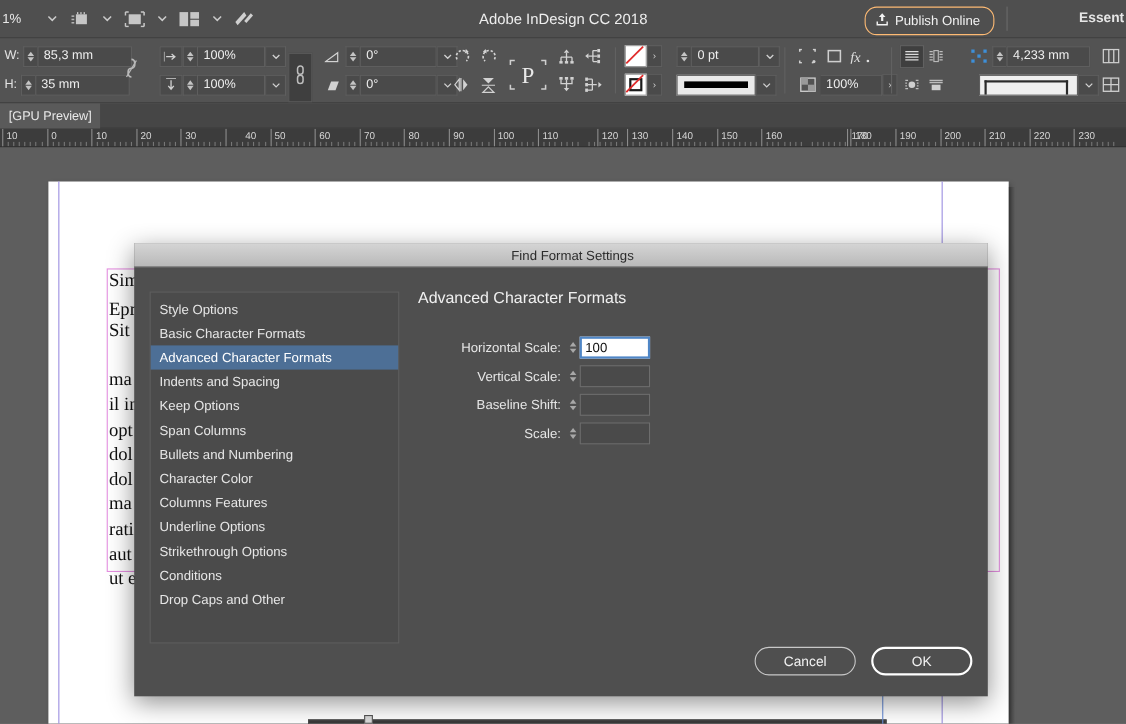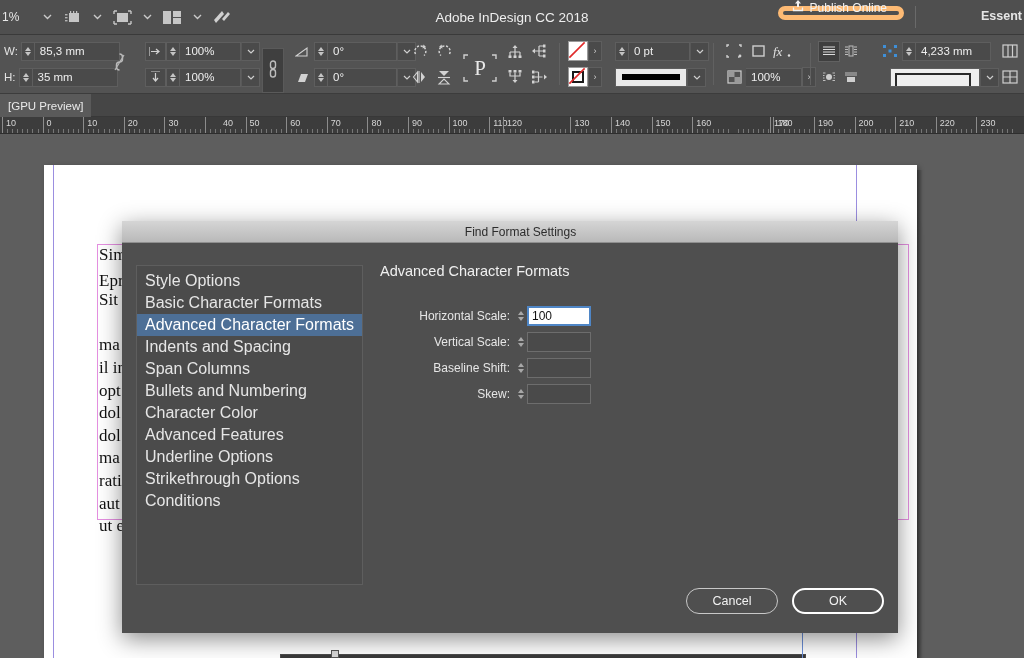--- a/index.html
+++ b/index.html
@@ -31,24 +31,24 @@
   .tbicon {
     width: 28px; height: 24px; display: inline-flex;
     align-items: center; justify-content: center;
   }
   .apptitle {
     position: absolute; left: 0; right: 0; text-align: center;
     color: #eeeeee; font-size: 13.5px; pointer-events: none;
   }
   .publish-btn {
     position: absolute; right: 120px; top: 6px;
-    height: 14px; padding: 0 12px 0 9px;
-    border: 5px solid #fdba74; border-radius: 11px;
+    height: 26px; padding: 0 12px 0 9px;
+    border: 1px solid #fdba74; border-radius: 11px;
     color: #f2f2f2; font-size: 12px;
-    display: flex; align-items: flex-end; gap: 6px;
+    display: flex; align-items: center; gap: 6px;
     background: transparent;
   }
   .ws-label {
     position: absolute; right: 0; top: 9px;
     color: #e6e6e6; font-size: 12.5px; font-weight: bold;
     padding-right: 2px; white-space: nowrap;
   }
   .ws-divider {
     position: absolute; right: 108px; top: 6px;
     width: 1px; height: 22px; background: #6a6a6a;
@@ -202,21 +202,21 @@
     color: #2c2c2c; font-size: 12px; padding-left: 21px;
   }
   .dlg-body { position: absolute; left: 0; top: 22px; right: 0; bottom: 0; }
   .catlist {
     position: absolute; left: 14px; top: 22px; width: 227px; height: 320px;
     background: #4b4b4b; border: 1px solid #5e5e5e;
     padding-top: 4px;
   }
   .catitem {
     height: 22px; display: flex; align-items: center;
-    padding-left: 8px; color: #e6e6e6; font-size: 16px;
+    padding-left: 8px; color: #e6e6e6; font-size: 12px;
   }
   .catitem.sel { background: #4d6f96; color: #ffffff; }
   .panel-title {
     position: absolute; left: 258px; top: 20px;
     color: #f0f0f0; font-size: 14.5px;
   }
   .frow {
     position: absolute; display: flex; align-items: center; height: 22px;
   }
   .frow .flabel {
@@ -763,21 +763,21 @@
       <div class="rminor" style="left: 479.05px;"></div>
       <div class="rminor" style="left: 484.125px;"></div>
       <div class="rtick" style="left: 489.2px;">110</div>
       <div class="rminor" style="left: 494.275px;"></div>
       <div class="rminor" style="left: 499.35px;"></div>
       <div class="rminor" style="left: 504.425px;"></div>
       <div class="rminor" style="left: 509.5px;"></div>
       <div class="rminor" style="left: 514.575px;"></div>
       <div class="rminor" style="left: 519.65px;"></div>
       <div class="rminor" style="left: 524.725px;"></div>
-      <div class="rtick" style="left: 503px;">120</div>
+      <div class="rtick" style="left: 543px;">120</div>
       <div class="rminor" style="left: 534.875px;"></div>
       <div class="rminor" style="left: 539.95px;"></div>
       <div class="rminor" style="left: 545.025px;"></div>
       <div class="rminor" style="left: 550.1px;"></div>
       <div class="rminor" style="left: 555.175px;"></div>
       <div class="rminor" style="left: 560.25px;"></div>
       <div class="rminor" style="left: 565.325px;"></div>
       <div class="rtick" style="left: 570.4px;">130</div>
       <div class="rminor" style="left: 575.475px;"></div>
       <div class="rminor" style="left: 580.55px;"></div>
@@ -899,27 +899,29 @@
   </div>
 
   <div class="dialog">
     <div class="dlg-title">Find Format Settings</div>
     <div class="dlg-body">
       <div class="catlist" id="catlist">
           <div class="catitem">Style Options</div>
           <div class="catitem">Basic Character Formats</div>
           <div class="catitem sel">Advanced Character Formats</div>
           <div class="catitem">Indents and Spacing</div>
+          <div class="catitem">Keep Options</div>
           <div class="catitem">Span Columns</div>
           <div class="catitem">Bullets and Numbering</div>
           <div class="catitem">Character Color</div>
-          <div class="catitem">Advanced Features</div>
+          <div class="catitem">Columns Features</div>
           <div class="catitem">Underline Options</div>
           <div class="catitem">Strikethrough Options</div>
           <div class="catitem">Conditions</div>
+          <div class="catitem">Drop Caps and Other</div>
         </div>
       <div class="panel-title">Advanced Character Formats</div>
       <div id="fieldrows">
           <div class="frow" style="left: 258px; top: 62px;">
             <span class="flabel">Horizontal Scale:</span>
             <div class="fstepper">
               <i class="up"></i>
               <i class="dn"></i>
             </div>
             <div class="finput focus">100</div>
@@ -934,21 +936,21 @@
           </div>
           <div class="frow" style="left: 258px; top: 114px;">
             <span class="flabel">Baseline Shift:</span>
             <div class="fstepper">
               <i class="up"></i>
               <i class="dn"></i>
             </div>
             <div class="finput"></div>
           </div>
           <div class="frow" style="left: 258px; top: 140px;">
-            <span class="flabel">Skew:</span>
+            <span class="flabel">Scale:</span>
             <div class="fstepper">
               <i class="up"></i>
               <i class="dn"></i>
             </div>
             <div class="finput"></div>
           </div>
         </div>
 
 
       <div class="dlg-btns">

